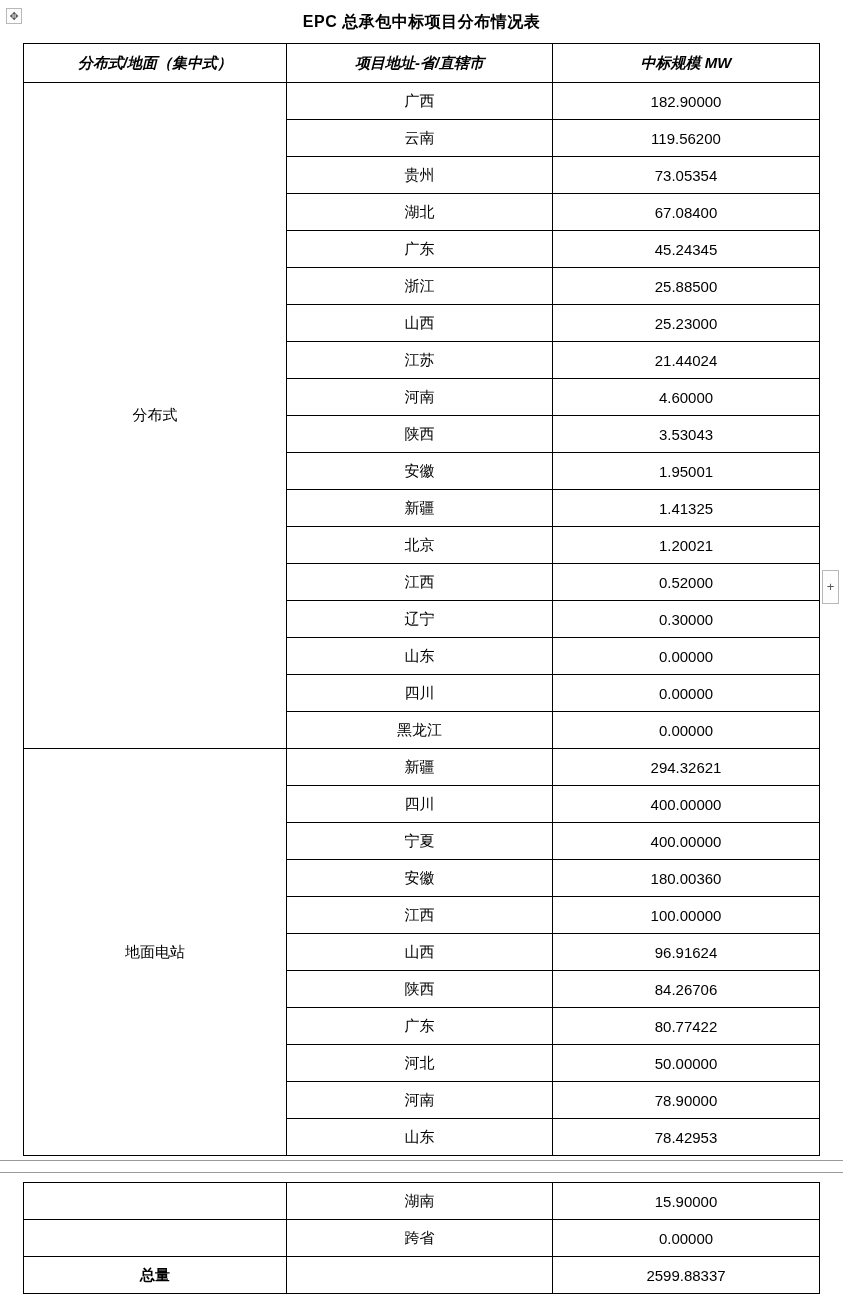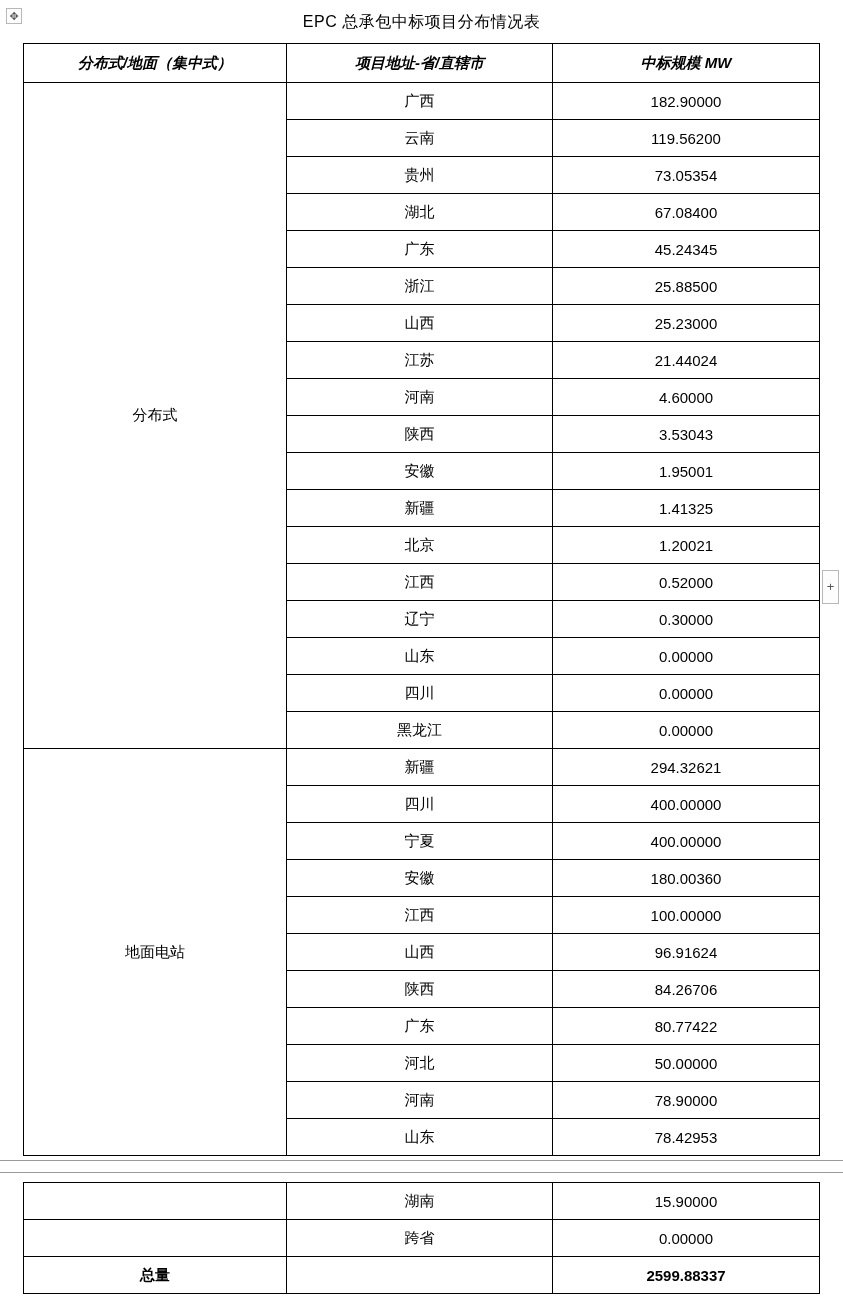--- a/index.html
+++ b/index.html
@@ -46,21 +46,21 @@
     border: 1px solid #b8b8b8;
     background: #fdfdfd;
     font-size: 13px;
     line-height: 32px;
     text-align: center;
     color: #555;
     box-sizing: border-box;
   }
   .doc-title {
     text-align: center;
-    font-weight: normal;
+    font-weight: bold;
     font-size: 16px;
     padding-top: 12px;
     padding-bottom: 10px;
     letter-spacing: 0.5px;
   }
   table.main {
     border-collapse: collapse;
     width: 796px;
     margin: 0 auto;
     table-layout: fixed;
@@ -114,21 +114,21 @@
     height: 36px;
     font-size: 15px;
     text-align: center;
     vertical-align: middle;
   }
   td.total-label {
     font-weight: bold;
     font-size: 16px;
   }
   td.total-value {
-    font-weight: bold;
+    font-weight: normal;
     font-size: 17px;
   }
   .note {
     text-align: center;
     font-size: 14.5px;
     padding-top: 16px;
   }
   .empty-cell { }
 </style>
 </head>

